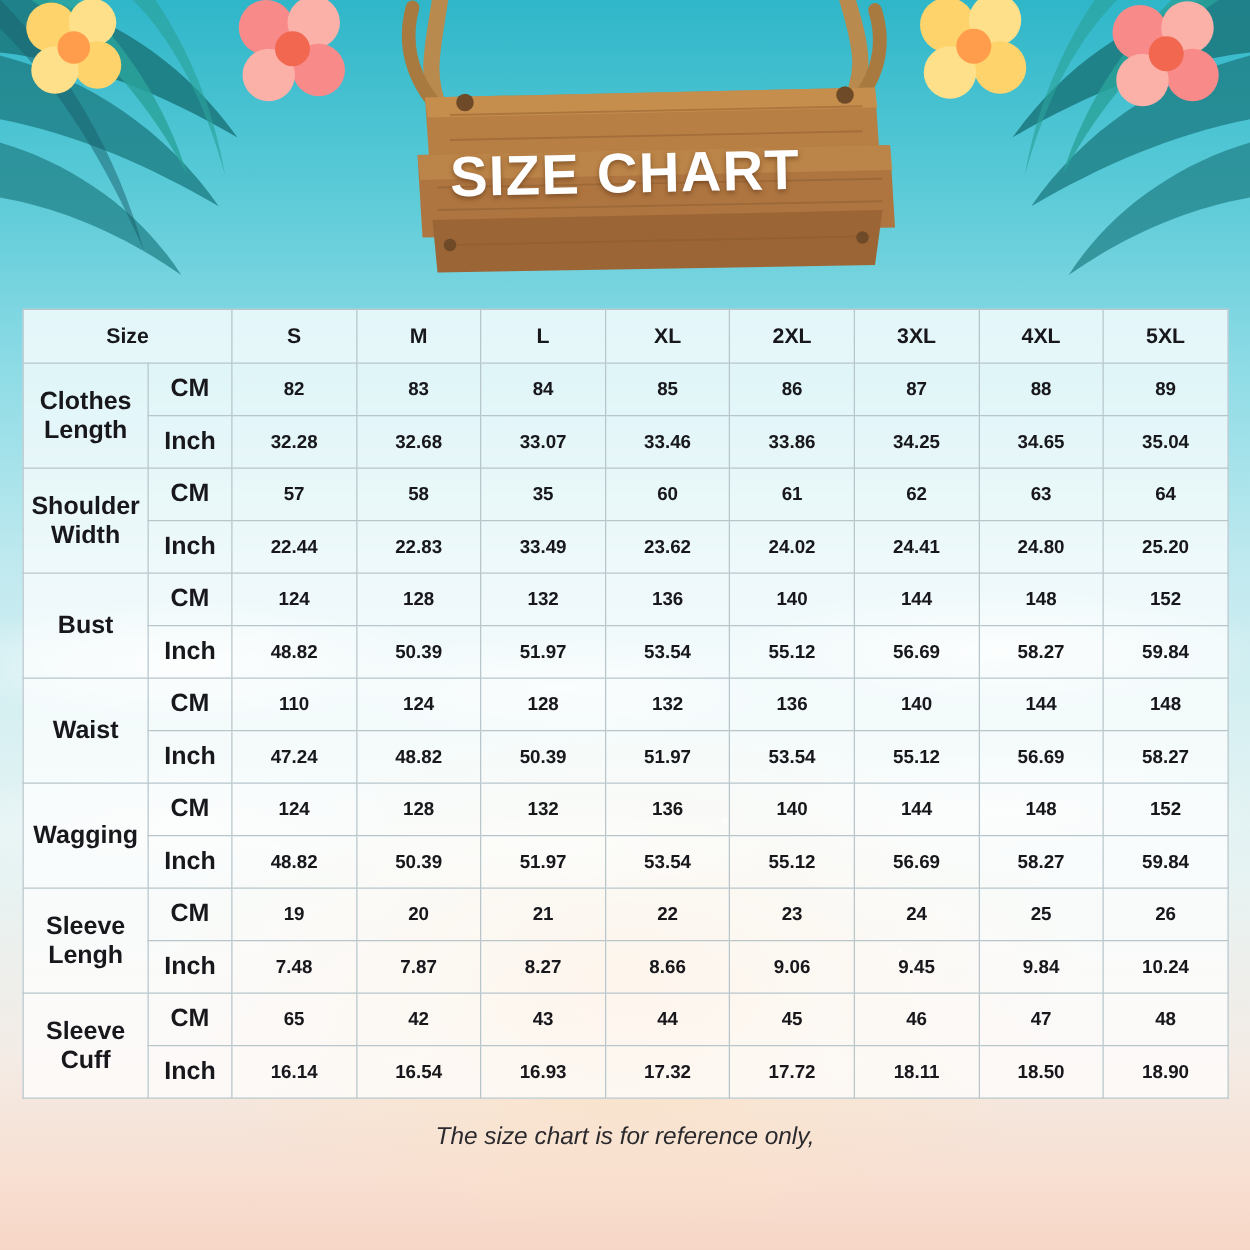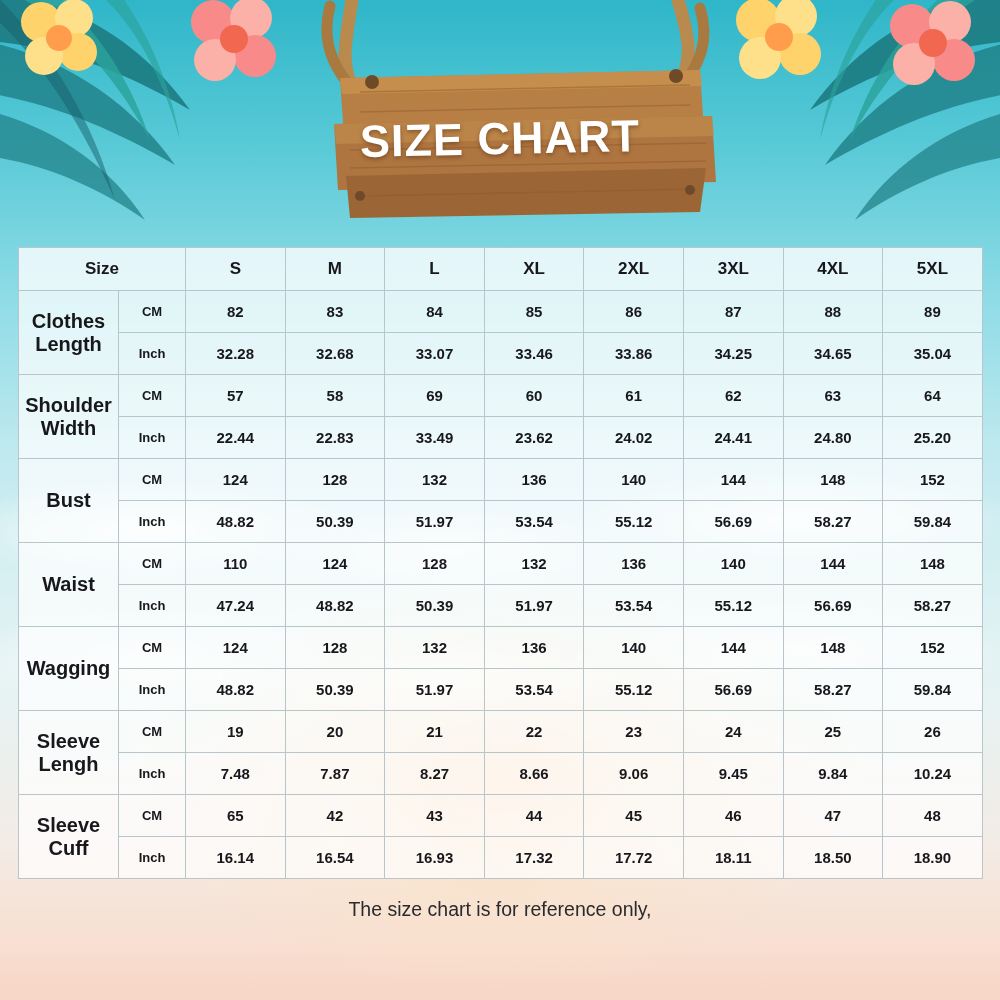--- a/index.html
+++ b/index.html
@@ -111,40 +111,41 @@
   }
   table.size-chart th.size-corner {
     font-size: 18px;
   }
   td.rowlabel, th.size-corner {
     font-size: 20px;
     line-height: 1.15;
     background: rgba(255,255,255,0.46);
   }
   td.unit {
-    font-size: 13px;
+    font-size: 20px;
     background: rgba(255,255,255,0.44);
   }
   td.val {
     font-size: 15px;
   }
   col.c-label { width: 100px; }
   col.c-unit { width: 67px; }
   col.c-val { width: 99.6px; }
 
   
   .footer {
     position: absolute;
     left: 0; right: 0;
     top: 895px;
     text-align: center;
     color: #2a2a2e;
     font-size: 19.5px;
     line-height: 1.45;
     font-family: "Liberation Sans", sans-serif;
+    font-style: italic;
   }
   .footer div { font-weight: normal; }
 </style>
 </head>
 <body>
 
 <div id="page">
 
   <div class="sun-glow"></div>
   <div class="cloudband b1"></div>
@@ -294,21 +295,21 @@
             <td class="val">33.86</td>
             <td class="val">34.25</td>
             <td class="val">34.65</td>
             <td class="val">35.04</td>
           </tr>
           <tr>
             <td class="rowlabel" rowspan="2">Shoulder Width</td>
             <td class="unit">CM</td>
             <td class="val">57</td>
             <td class="val">58</td>
-            <td class="val">69</td>
+            <td class="val">35</td>
             <td class="val">60</td>
             <td class="val">61</td>
             <td class="val">62</td>
             <td class="val">63</td>
             <td class="val">64</td>
           </tr>
           <tr>
             <td class="unit">Inch</td>
             <td class="val">22.44</td>
             <td class="val">22.83</td>

